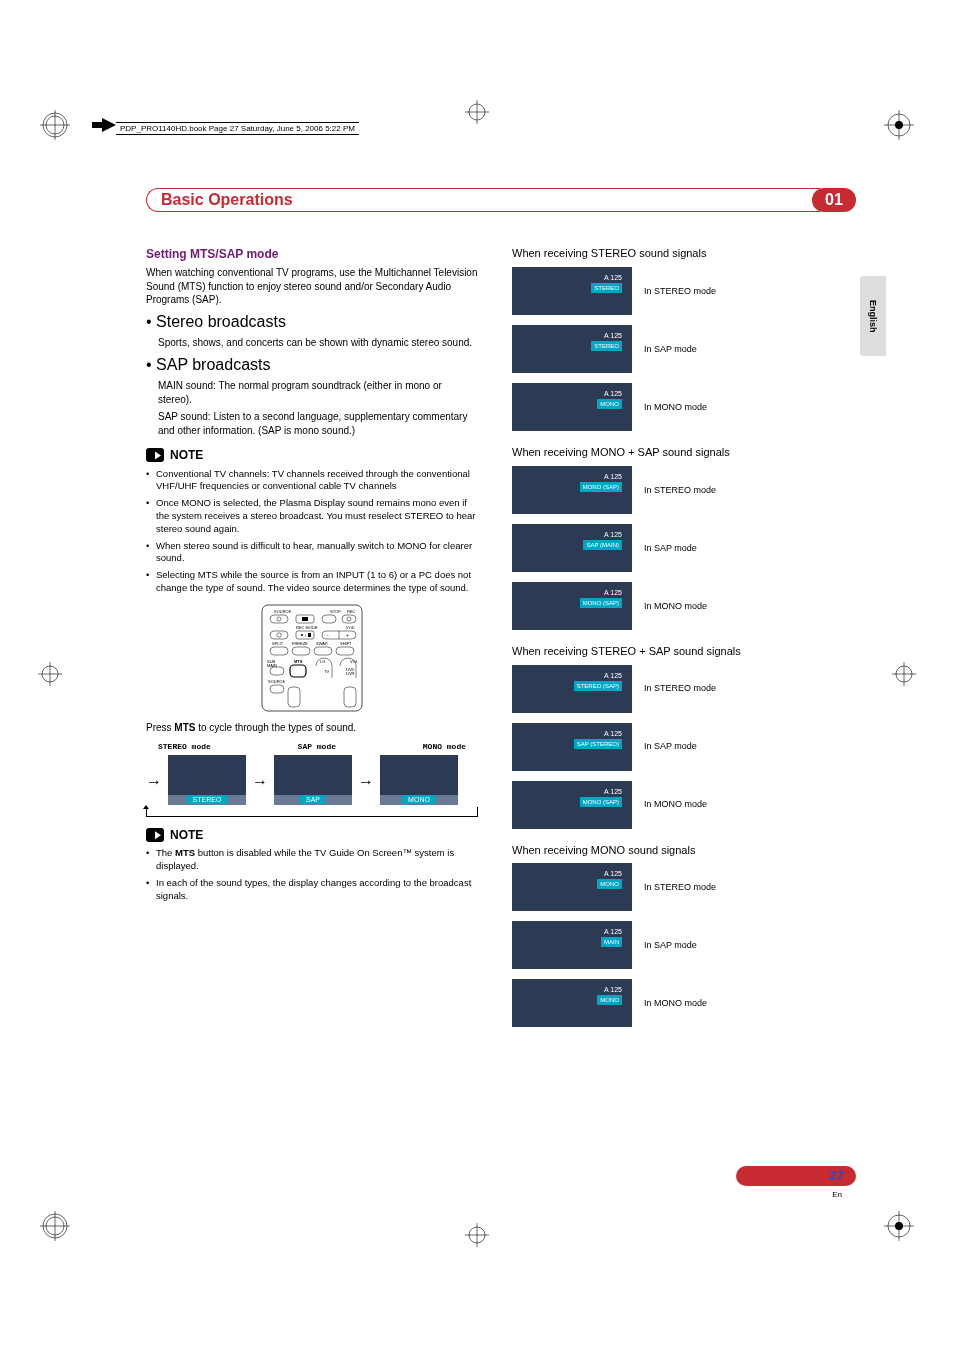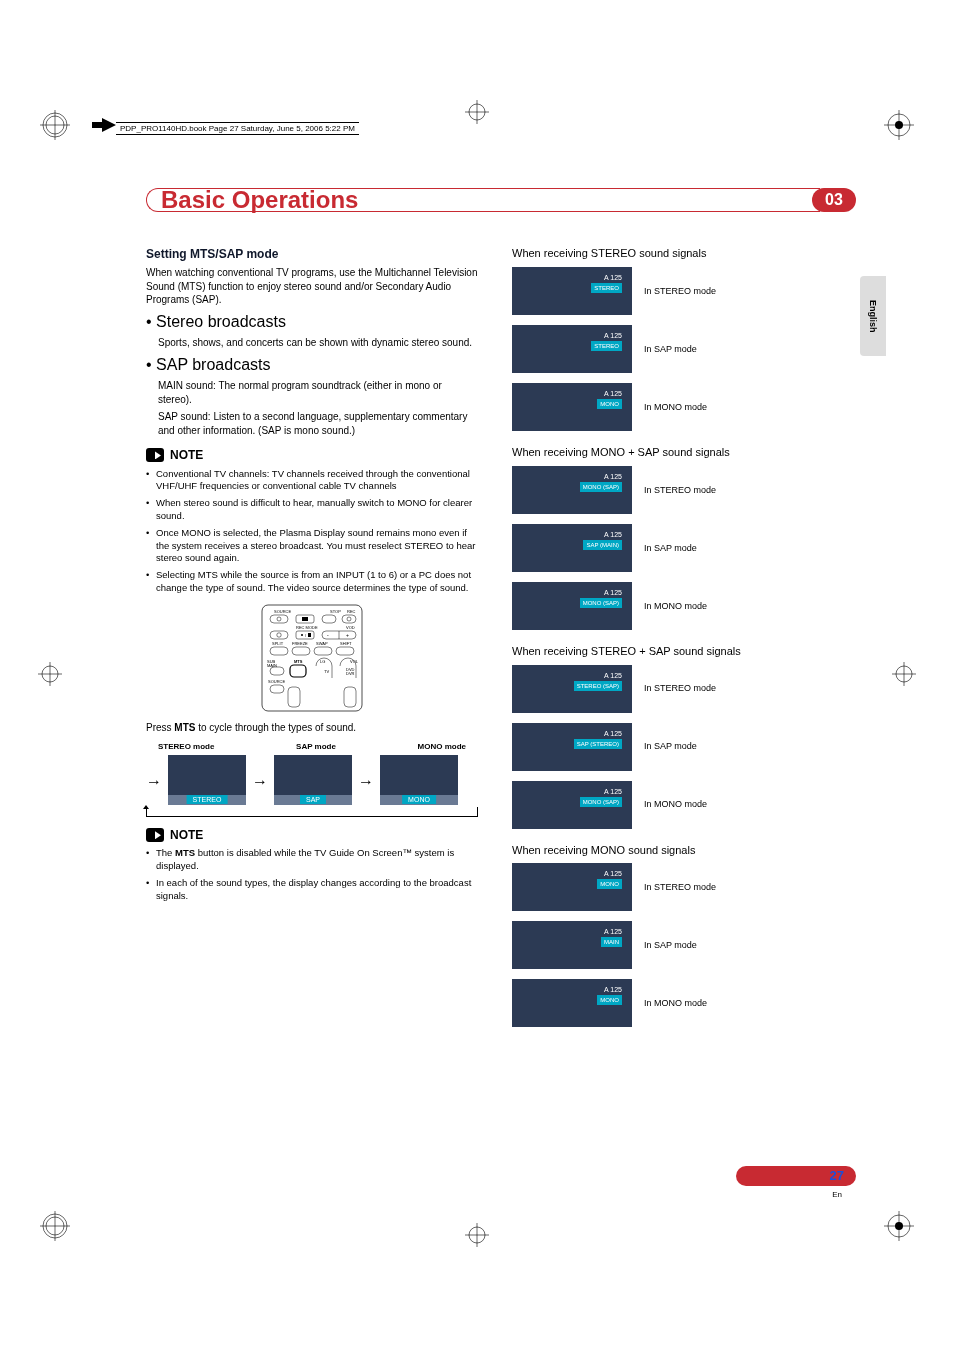--- a/index.html
+++ b/index.html
@@ -59,21 +59,21 @@
     height: 24px;
     border: 1px solid #c82a32;
     border-radius: 12px 0 0 12px;
     border-right: none;
     display: flex;
     align-items: center;
     padding-left: 14px;
   }
   .chapter-title {
     color: #c82a32;
-    font-size: 24px;
+    font-size: 16px;
     font-weight: bold;
   }
   .chapter-num-pill {
     width: 44px; height: 24px;
     background: #c82a32;
     border-radius: 12px;
     color: #fff;
     font-size: 16px;
     font-weight: bold;
     display: flex;
@@ -102,21 +102,21 @@
 
   .content {
     position: absolute;
     top: 246px;
     left: 146px;
     right: 110px;
     display: flex;
     gap: 34px;
   }
   .col { flex: 1; font-size: 10px; line-height: 1.35; }
-  .col h3 { color: #0f172a; font-size: 12px; font-weight: bold; margin-bottom: 4px; }
+  .col h3 { color: #701a75; font-size: 12px; font-weight: bold; margin-bottom: 4px; }
   .col p { margin-bottom: 4px; }
   .bullet-h { font-weight: normal; font-size: 16px; margin-top: 4px; }
   .bullet-h::before { content: "• "; }
   .indent { padding-left: 12px; }
   .note-row { display: flex; align-items: center; gap: 6px; margin-top: 10px; margin-bottom: 4px; }
   .note-icon {
     width: 18px; height: 14px;
     background: #000;
     border-radius: 3px;
     position: relative;
@@ -128,21 +128,21 @@
     background: #fff;
     clip-path: polygon(0 0, 100% 50%, 0 100%);
   }
   .note-label { font-weight: bold; font-size: 12px; }
   ul.notes { list-style: none; padding-left: 0; }
   ul.notes li { position: relative; padding-left: 10px; margin-bottom: 4px; font-size: 9.5px; }
   ul.notes li::before { content: "•"; position: absolute; left: 0; }
 
   .remote-svg { display: block; margin: 8px auto; }
   .cycle { margin-top: 8px; }
-  .cycle-labels { display: flex; justify-content: space-between; font-size: 8px; font-weight: bold; padding: 0 12px; }
+  .cycle-labels { display: flex; justify-content: space-between; font-size: 8px; font-weight: bold; padding: 0 12px; font-family: Liberation Mono, monospace; }
   .cycle-boxes { display: flex; align-items: center; gap: 6px; margin-top: 2px; }
   .tvbox {
     width: 78px; height: 50px;
     background: #2c3a54;
     position: relative;
   }
   .tvbox .bottom-bar {
     position: absolute;
     bottom: 0; left: 0; right: 0; height: 10px;
     background: #6a7a94;
@@ -293,21 +293,21 @@
     <svg viewBox="0 0 24 14">
         <path d="M0 7 L14 0 L14 4 L24 4 L24 10 L14 10 L14 14 Z" fill="#000" transform="scale(-1,1) translate(-24,0)"></path>
       </svg>
   </div>
   <div class="header-meta">PDP_PRO1140HD.book  Page 27  Saturday, June 5, 2006  5:22 PM</div>
 
   <div class="chapter-bar">
     <div class="chapter-title-wrap">
       <span class="chapter-title">Basic Operations</span>
     </div>
-    <div class="chapter-num-pill">03</div>
+    <div class="chapter-num-pill">01</div>
   </div>
 
   <div class="side-tab">
     <span>English</span>
   </div>
 
   <div class="content">
 
     <div class="col">
       <h3>Setting MTS/SAP mode</h3>
@@ -319,22 +319,22 @@
       <p class="bullet-h">SAP broadcasts</p>
       <p class="indent">MAIN sound: The normal program soundtrack (either in mono or stereo).</p>
       <p class="indent">SAP sound: Listen to a second language, supplementary commentary and other information. (SAP is mono sound.)</p>
 
       <div class="note-row">
         <span class="note-icon"></span>
         <span class="note-label">NOTE</span>
       </div>
       <ul class="notes">
         <li>Conventional TV channels: TV channels received through the conventional VHF/UHF frequencies or conventional cable TV channels</li>
+        <li>Once MONO is selected, the Plasma Display sound remains mono even if the system receives a stereo broadcast. You must reselect STEREO to hear stereo sound again.</li>
         <li>When stereo sound is difficult to hear, manually switch to MONO for clearer sound.</li>
-        <li>Once MONO is selected, the Plasma Display sound remains mono even if the system receives a stereo broadcast. You must reselect STEREO to hear stereo sound again.</li>
         <li>Selecting MTS while the source is from an INPUT (1 to 6) or a PC does not change the type of sound. The video source determines the type of sound.</li>
       </ul>
 
       <svg class="remote-svg" width="120" height="110" viewBox="0 0 120 110">
         <rect x="10" y="2" width="100" height="106" rx="6" fill="#fff" stroke="#000" stroke-width="0.7"></rect>
 
         <text x="22" y="10" font-size="4">SOURCE</text>
         <text x="78" y="10" font-size="4">STOP</text>
         <text x="95" y="10" font-size="4">REC</text>
         <rect x="18" y="12" width="18" height="8" rx="4" fill="none" stroke="#000" stroke-width="0.5"></rect>

